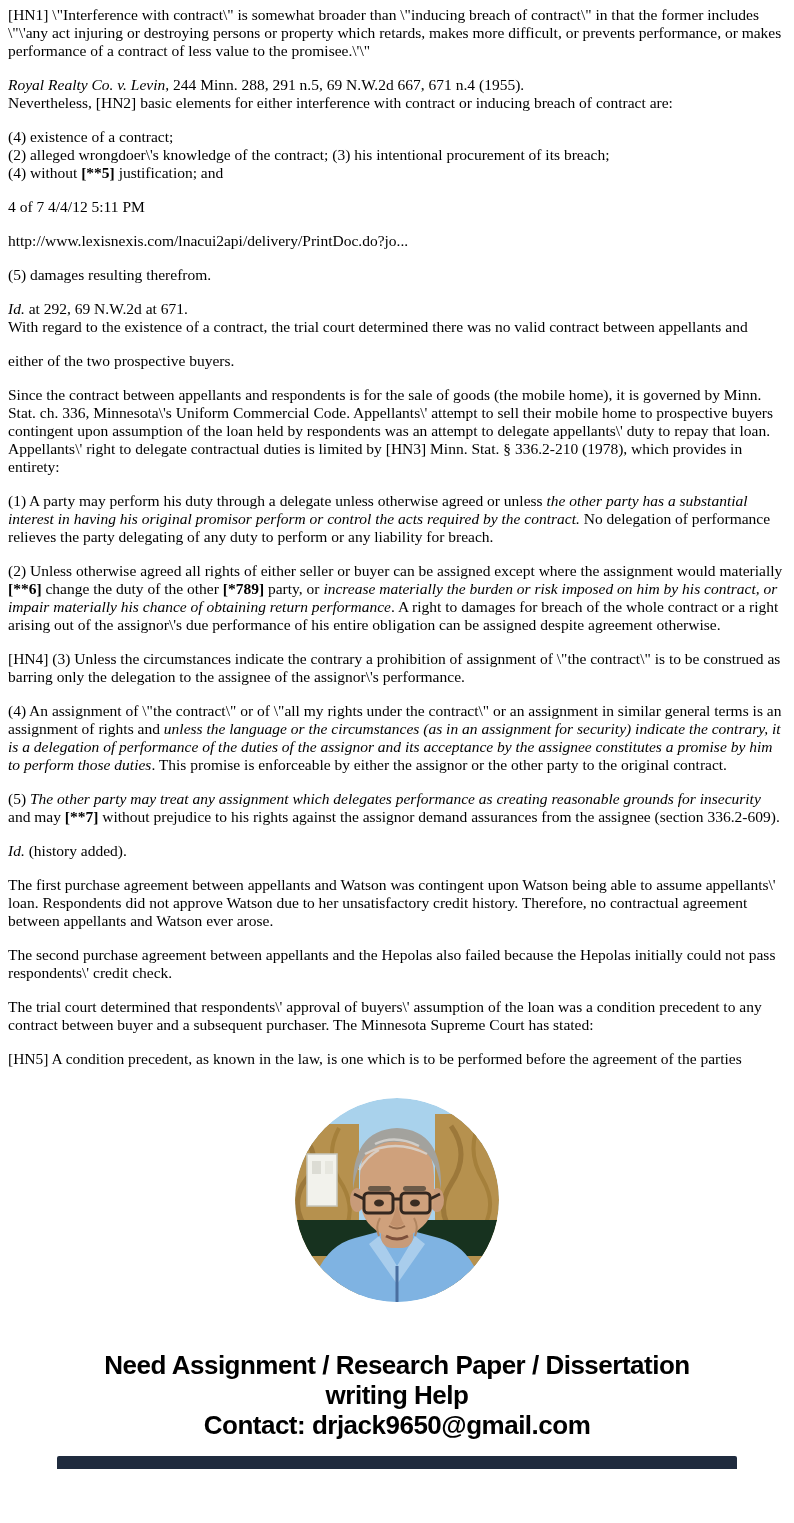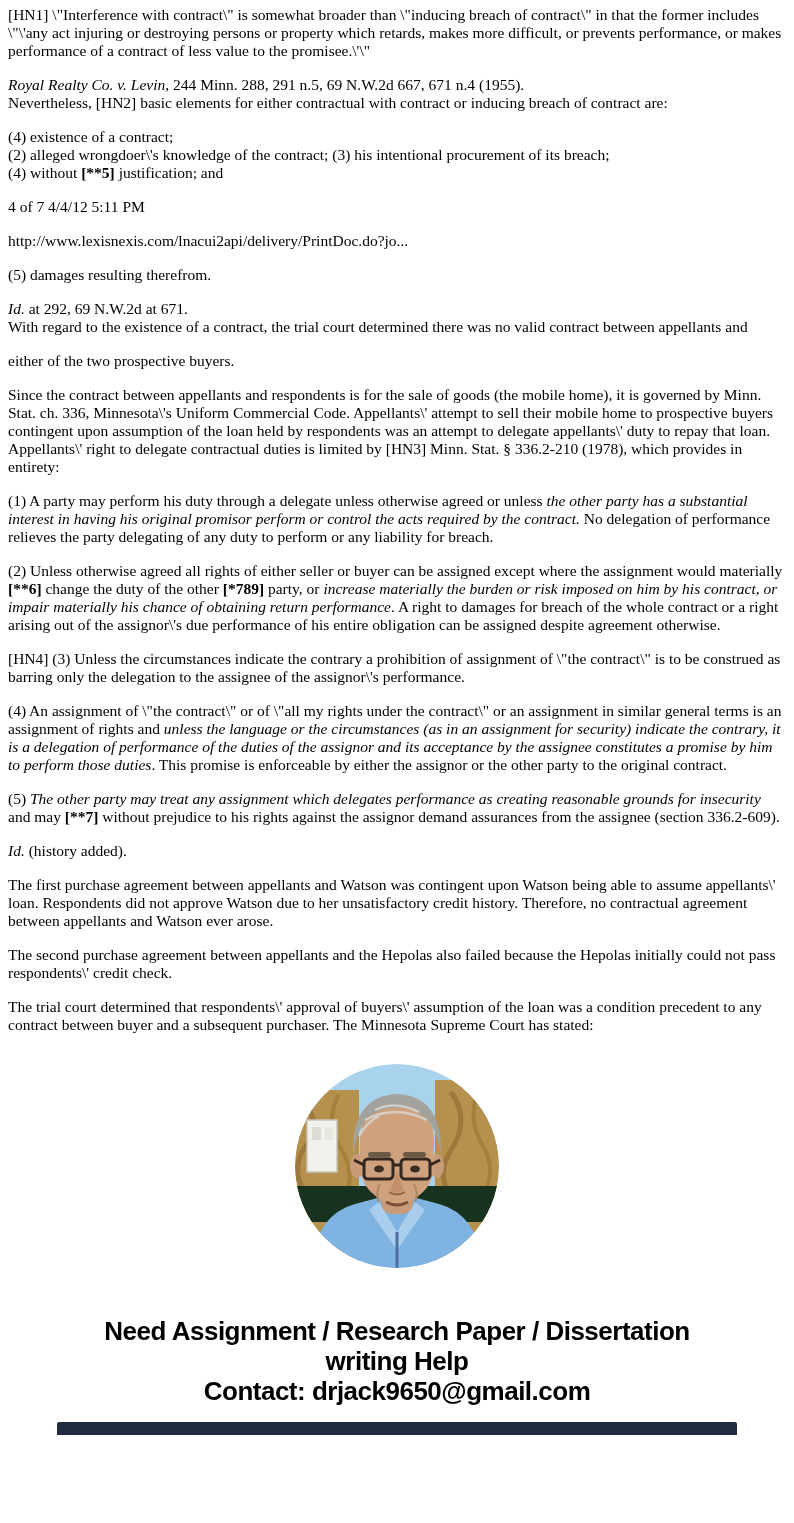--- a/index.html
+++ b/index.html
@@ -48,37 +48,38 @@
     background: #1f2b3e;
   }
 </style>
 </head>
 <body>
 
 <main>
 
   <section class="doc">
       <p class="para"><span>[HN1] \"Interference with contract\" is somewhat broader than \"inducing breach of contract\" in that the former includes \"\'any act injuring or destroying persons or property which retards, makes more difficult, or prevents performance, or makes performance of a contract of less value to the promisee.\'\"</span></p>
-      <p class="para"><span class="it">Royal Realty Co. v. Levin</span><span>, 244 Minn. 288, 291 n.5, 69 N.W.2d 667, 671 n.4 (1955).</span><br><span>Nevertheless, [HN2] basic elements for either contractual with contract or inducing breach of contract are:</span></p>
+      <p class="para"><span class="it">Royal Realty Co. v. Levin</span><span>, 244 Minn. 288, 291 n.5, 69 N.W.2d 667, 671 n.4 (1955).</span><br><span>Nevertheless, [HN2] basic elements for either interference with contract or inducing breach of contract are:</span></p>
       <p class="para"><span>(4) existence of a contract;</span><br><span>(2) alleged wrongdoer\'s knowledge of the contract; (3) his intentional procurement of its breach;</span><br><span>(4) without </span><span class="bd">[**5]</span><span> justification; and</span></p>
       <p class="para"><span>4 of 7 4/4/12 5:11 PM</span></p>
       <p class="para"><span>http://www.lexisnexis.com/lnacui2api/delivery/PrintDoc.do?jo...</span></p>
       <p class="para"><span>(5) damages resulting therefrom.</span></p>
       <p class="para"><span class="it">Id.</span><span> at 292, 69 N.W.2d at 671.</span><br><span>With regard to the existence of a contract, the trial court determined there was no valid contract between appellants and</span></p>
       <p class="para"><span>either of the two prospective buyers.</span></p>
       <p class="para"><span>Since the contract between appellants and respondents is for the sale of goods (the mobile home), it is governed by Minn. Stat. ch. 336, Minnesota\'s Uniform Commercial Code. Appellants\' attempt to sell their mobile home to prospective buyers contingent upon assumption of the loan held by respondents was an attempt to delegate appellants\' duty to repay that loan. Appellants\' right to delegate contractual duties is limited by [HN3] Minn. Stat. § 336.2-210 (1978), which provides in entirety:</span></p>
       <p class="para"><span>(1) A party may perform his duty through a delegate unless otherwise agreed or unless </span><span class="it">the other party has a substantial interest in having his original promisor perform or control the acts required by the contract.</span><span> No delegation of performance relieves the party delegating of any duty to perform or any liability for breach.</span></p>
       <p class="para"><span>(2) Unless otherwise agreed all rights of either seller or buyer can be assigned except where the assignment would materially </span><span class="bd">[**6]</span><span> change the duty of the other </span><span class="bd">[*789]</span><span> party, or </span><span class="it">increase materially the burden or risk imposed on him by his contract, or impair materially his chance of obtaining return performance</span><span>. A right to damages for breach of the whole contract or a right arising out of the assignor\'s due performance of his entire obligation can be assigned despite agreement otherwise.</span></p>
       <p class="para"><span>[HN4] (3) Unless the circumstances indicate the contrary a prohibition of assignment of \"the contract\" is to be construed as barring only the delegation to the assignee of the assignor\'s performance.</span></p>
       <p class="para"><span>(4) An assignment of \"the contract\" or of \"all my rights under the contract\" or an assignment in similar general terms is an assignment of rights and </span><span class="it">unless the language or the circumstances (as in an assignment for security) indicate the contrary, it is a delegation of performance of the duties of the assignor and its acceptance by the assignee constitutes a promise by him to perform those duties</span><span>. This promise is enforceable by either the assignor or the other party to the original contract.</span></p>
       <p class="para"><span>(5) </span><span class="it">The other party may treat any assignment which delegates performance as creating reasonable grounds for insecurity</span><span> and may </span><span class="bd">[**7]</span><span> without prejudice to his rights against the assignor demand assurances from the assignee (section 336.2-609).</span></p>
       <p class="para"><span class="it">Id.</span><span> (history added).</span></p>
       <p class="para"><span>The first purchase agreement between appellants and Watson was contingent upon Watson being able to assume appellants\' loan. Respondents did not approve Watson due to her unsatisfactory credit history. Therefore, no contractual agreement between appellants and Watson ever arose.</span></p>
       <p class="para"><span>The second purchase agreement between appellants and the Hepolas also failed because the Hepolas initially could not pass respondents\' credit check.</span></p>
       <p class="para"><span>The trial court determined that respondents\' approval of buyers\' assumption of the loan was a condition precedent to any contract between buyer and a subsequent purchaser. The Minnesota Supreme Court has stated:</span></p>
+      <p class="para"><span>[HN5] A condition precedent, as known in the law, is one which is to be performed before the agreement of the parties</span></p>
     </section>
 
   <figure class="photo-wrap" style="margin-block:14px 0;">
     <svg viewBox="0 0 204 204" aria-hidden="true">
       <defs>
         <clipPath id="circ">
             <circle cx="102" cy="102" r="102"></circle>
           </clipPath>
       </defs>
       <g clip-path="url(#circ)">

